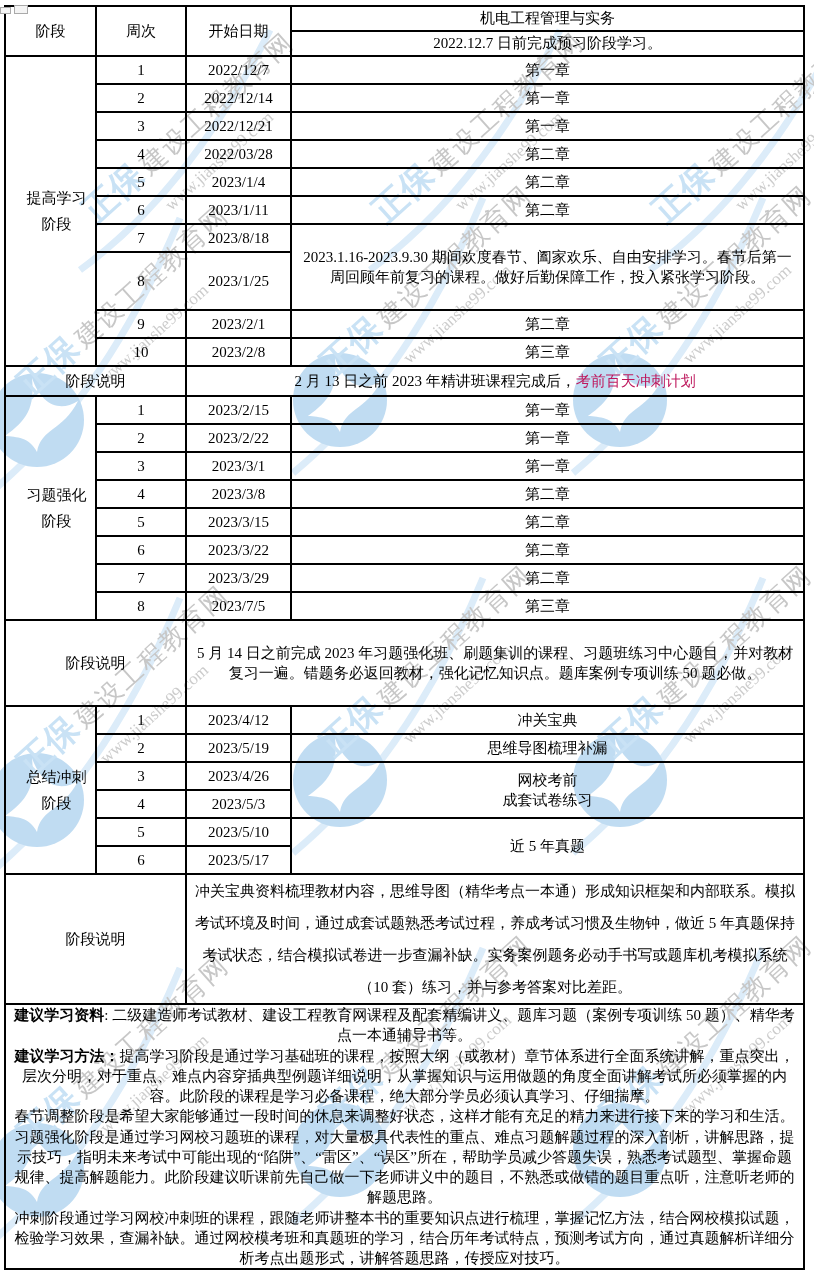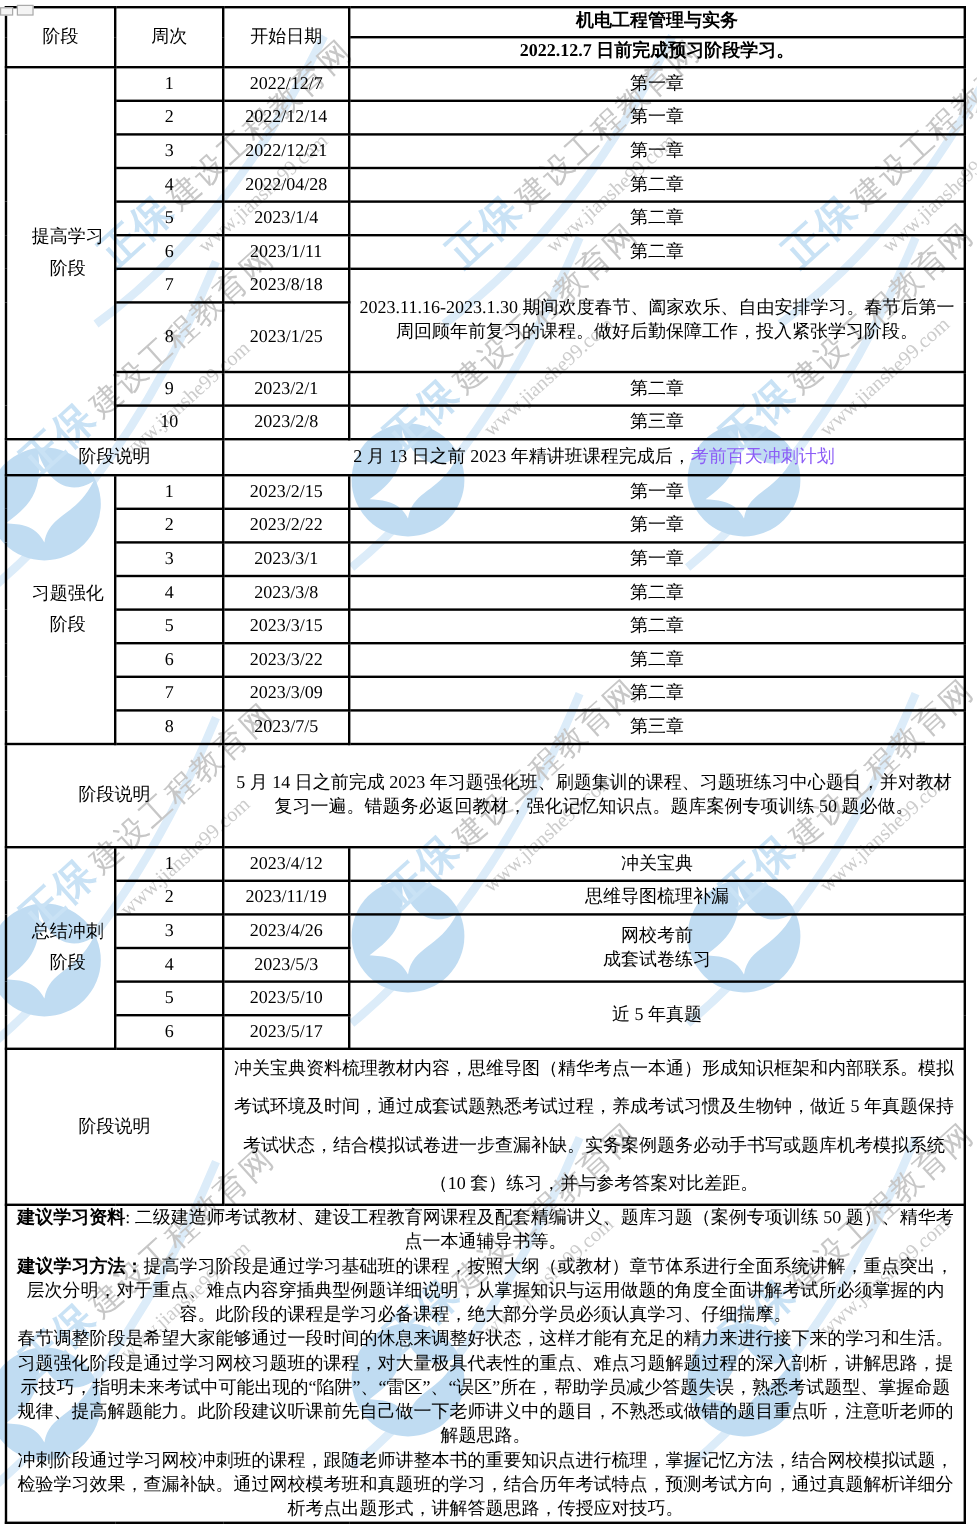--- a/index.html
+++ b/index.html
@@ -21,26 +21,26 @@
     text-align:center;vertical-align:middle;padding:0 4px;
     overflow:hidden;
   }
   tr.hh{height:25px;}
   tr.r{height:28px;}
   tr.r8{height:58px;}
   tr.na{height:30px;}
   tr.nb{height:86px;}
   tr.nc{height:112px;}
   tr.ft{height:260px;margin-left:38px;}
-  td.al{text-align:left;padding-left:8px;font-weight:bold;}
+  td.al{text-align:left;padding-left:8px;}
   td.holiday{text-align:left;line-height:28px;padding:0 6px;}
   td.notetext{line-height:28px;padding:2px 8px;}
   td.notetext.c4{line-height:32px;}
   .stagename{display:inline-block;width:62px;line-height:26px;margin-left:12px;}
-  .red{color:#8b5cf6;}
+  .red{color:#be185d;}
   
   td.footer{text-align:left;vertical-align:top;padding:6px 8px;line-height:26px;font-size:15px;}
   td.footer p{margin:0;}
   td.footer b{font-weight:bold;}
   
   .artifact{position:absolute;top:0;left:0;z-index:2;}
   .artifact span{display:inline-block;border:1px solid #aaa;background:#f4f4f4;}
   .a1{width:9px;height:5px;}
   .a2{width:12px;height:7px;margin-left:3px;}
 </style>
@@ -144,37 +144,37 @@
         <td>2022/12/14</td>
         <td>第一章</td>
       </tr>
   <tr class="r">
         <td>3</td>
         <td>2022/12/21</td>
         <td>第一章</td>
       </tr>
   <tr class="r">
         <td>4</td>
-        <td>2022/04/28</td>
+        <td>2022/03/28</td>
         <td>第二章</td>
       </tr>
   <tr class="r">
         <td>5</td>
         <td>2023/1/4</td>
         <td>第二章</td>
       </tr>
   <tr class="r">
         <td>6</td>
         <td>2023/1/11</td>
         <td>第二章</td>
       </tr>
   <tr class="r">
     <td>7</td>
     <td>2023/8/18</td>
-    <td rowspan="2" class="holiday">2023.11.16-2023.1.30 期间欢度春节、阖家欢乐、自由安排学习。春节后第一周回顾年前复习的课程。做好后勤保障工作，投入紧张学习阶段。</td>
+    <td rowspan="2" class="holiday">2023.1.16-2023.9.30 期间欢度春节、阖家欢乐、自由安排学习。春节后第一周回顾年前复习的课程。做好后勤保障工作，投入紧张学习阶段。</td>
   </tr>
   <tr class="r8">
         <td>8</td>
         <td>2023/1/25</td>
       </tr>
   <tr class="r">
         <td>9</td>
         <td>2023/2/1</td>
         <td>第二章</td>
       </tr>
@@ -215,21 +215,21 @@
         <td>2023/3/15</td>
         <td>第二章</td>
       </tr>
   <tr class="r">
         <td>6</td>
         <td>2023/3/22</td>
         <td>第二章</td>
       </tr>
   <tr class="r">
         <td>7</td>
-        <td>2023/3/09</td>
+        <td>2023/3/29</td>
         <td>第二章</td>
       </tr>
   <tr class="r">
         <td>8</td>
         <td>2023/7/5</td>
         <td>第三章</td>
       </tr>
 
   <tr class="nb">
     <td colspan="2">阶段说明</td>
@@ -237,21 +237,21 @@
   </tr>
 
   <tr class="r">
     <td rowspan="6"><span class="stagename">总结冲刺阶段</span></td>
     <td>1</td>
     <td>2023/4/12</td>
     <td>冲关宝典</td>
   </tr>
   <tr class="r">
         <td>2</td>
-        <td>2023/11/19</td>
+        <td>2023/5/19</td>
         <td>思维导图梳理补漏</td>
       </tr>
   <tr class="r">
     <td>3</td>
     <td>2023/4/26</td>
     <td rowspan="2">
       <div>网校考前</div>
       <div>成套试卷练习</div>
     </td>
   </tr>

